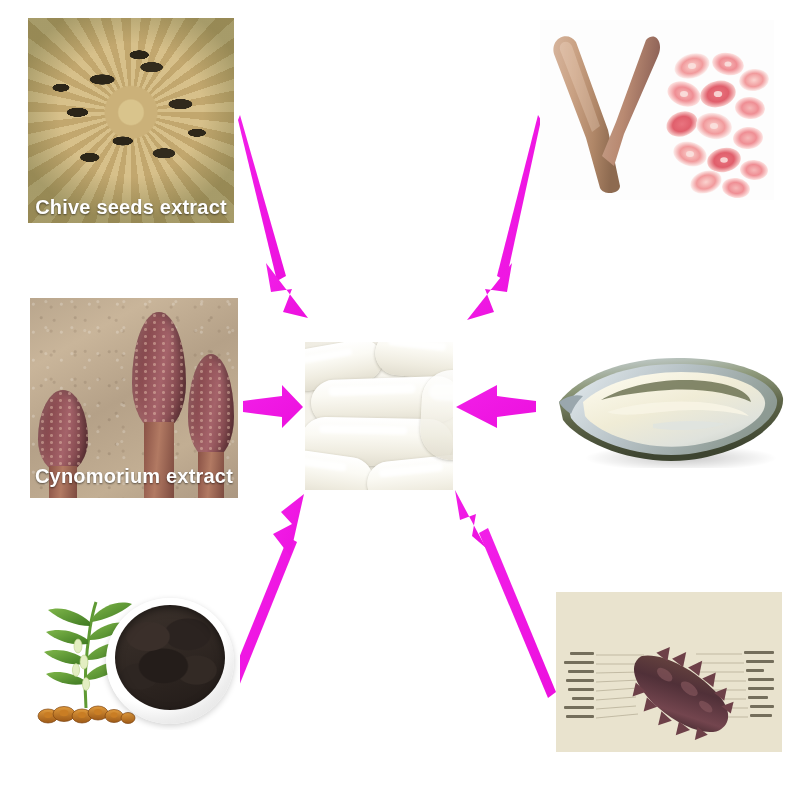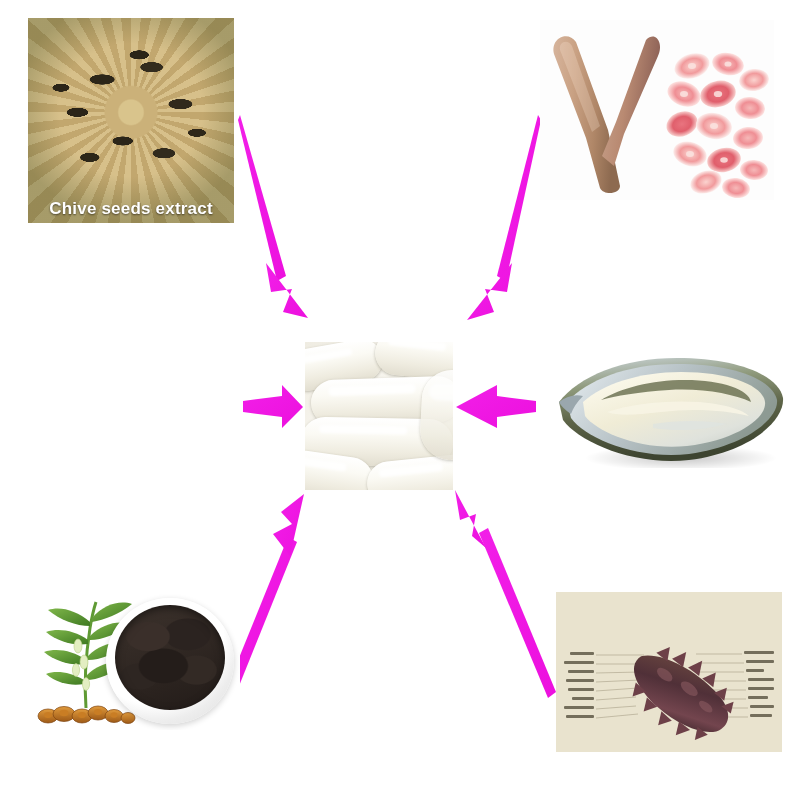--- a/index.html
+++ b/index.html
@@ -13,21 +13,21 @@
   #stage{position:relative;width:800px;height:800px;background:#fff;}
 
   
   .tile{position:absolute;overflow:hidden;}
   .photo{position:absolute;inset:0;overflow:hidden;}
 
   
   .cap-in{
     position:absolute;left:0;right:0;bottom:4px;
     text-align:center;color:#ffffff;
-    font-size:17px;font-weight:600;
+    font-size:20px;font-weight:600;
     text-shadow:0 1px 2px rgba(0,0,0,.55);
     letter-spacing:.2px;
     z-index:5;
   }
   
   .cap-out{
     position:absolute;left:0;right:0;
     text-align:center;color:#111;
     font-weight:bold;letter-spacing:.2px;
   }
@@ -256,20 +256,41 @@
             <ellipse cx="56" cy="44" rx="4.2" ry="3.1"></ellipse>
           <ellipse cx="52" cy="76" rx="4" ry="3"></ellipse>
             <ellipse cx="28" cy="104" rx="4" ry="3"></ellipse>
           <ellipse cx="62" cy="110" rx="3.8" ry="2.8"></ellipse>
         </g>
       </svg>
     </div>
 
   </div>
 
+  <div class="tile" id="tile-cyno">
+    <div class="photo">
+      <div class="grain"></div>
+
+      <div class="cyno-stalk" style="left:8px;top:92px;width:50px;height:108px;">
+        <div class="cyno-head" style="height:82px;"></div>
+        <div class="cyno-stem" style="top:76px;height:34px;"></div>
+      </div>
+
+      <div class="cyno-stalk" style="left:102px;top:14px;width:54px;height:186px;">
+        <div class="cyno-head" style="height:118px;"></div>
+        <div class="cyno-stem" style="top:110px;height:78px;"></div>
+      </div>
+
+      <div class="cyno-stalk" style="left:158px;top:56px;width:46px;height:144px;">
+        <div class="cyno-head" style="height:104px;"></div>
+        <div class="cyno-stem" style="top:98px;height:48px;"></div>
+      </div>
+    </div>
+    <div class="cap-in" style="bottom:10px;">Cynomorium extract</div>
+  </div>
 
   <div class="tile" id="tile-oyster">
     <div class="photo">
       <svg class="oyster-body" viewBox="0 0 234 118">
         <defs>
           <linearGradient id="shOut" x1="0" y1="0" x2="0.2" y2="1">
             <stop offset="0" stop-color="#cdd7de"></stop>
             <stop offset="0.3" stop-color="#8f9a7c"></stop>
             <stop offset="0.6" stop-color="#5d6448"></stop>
             <stop offset="1" stop-color="#3d4430"></stop>

